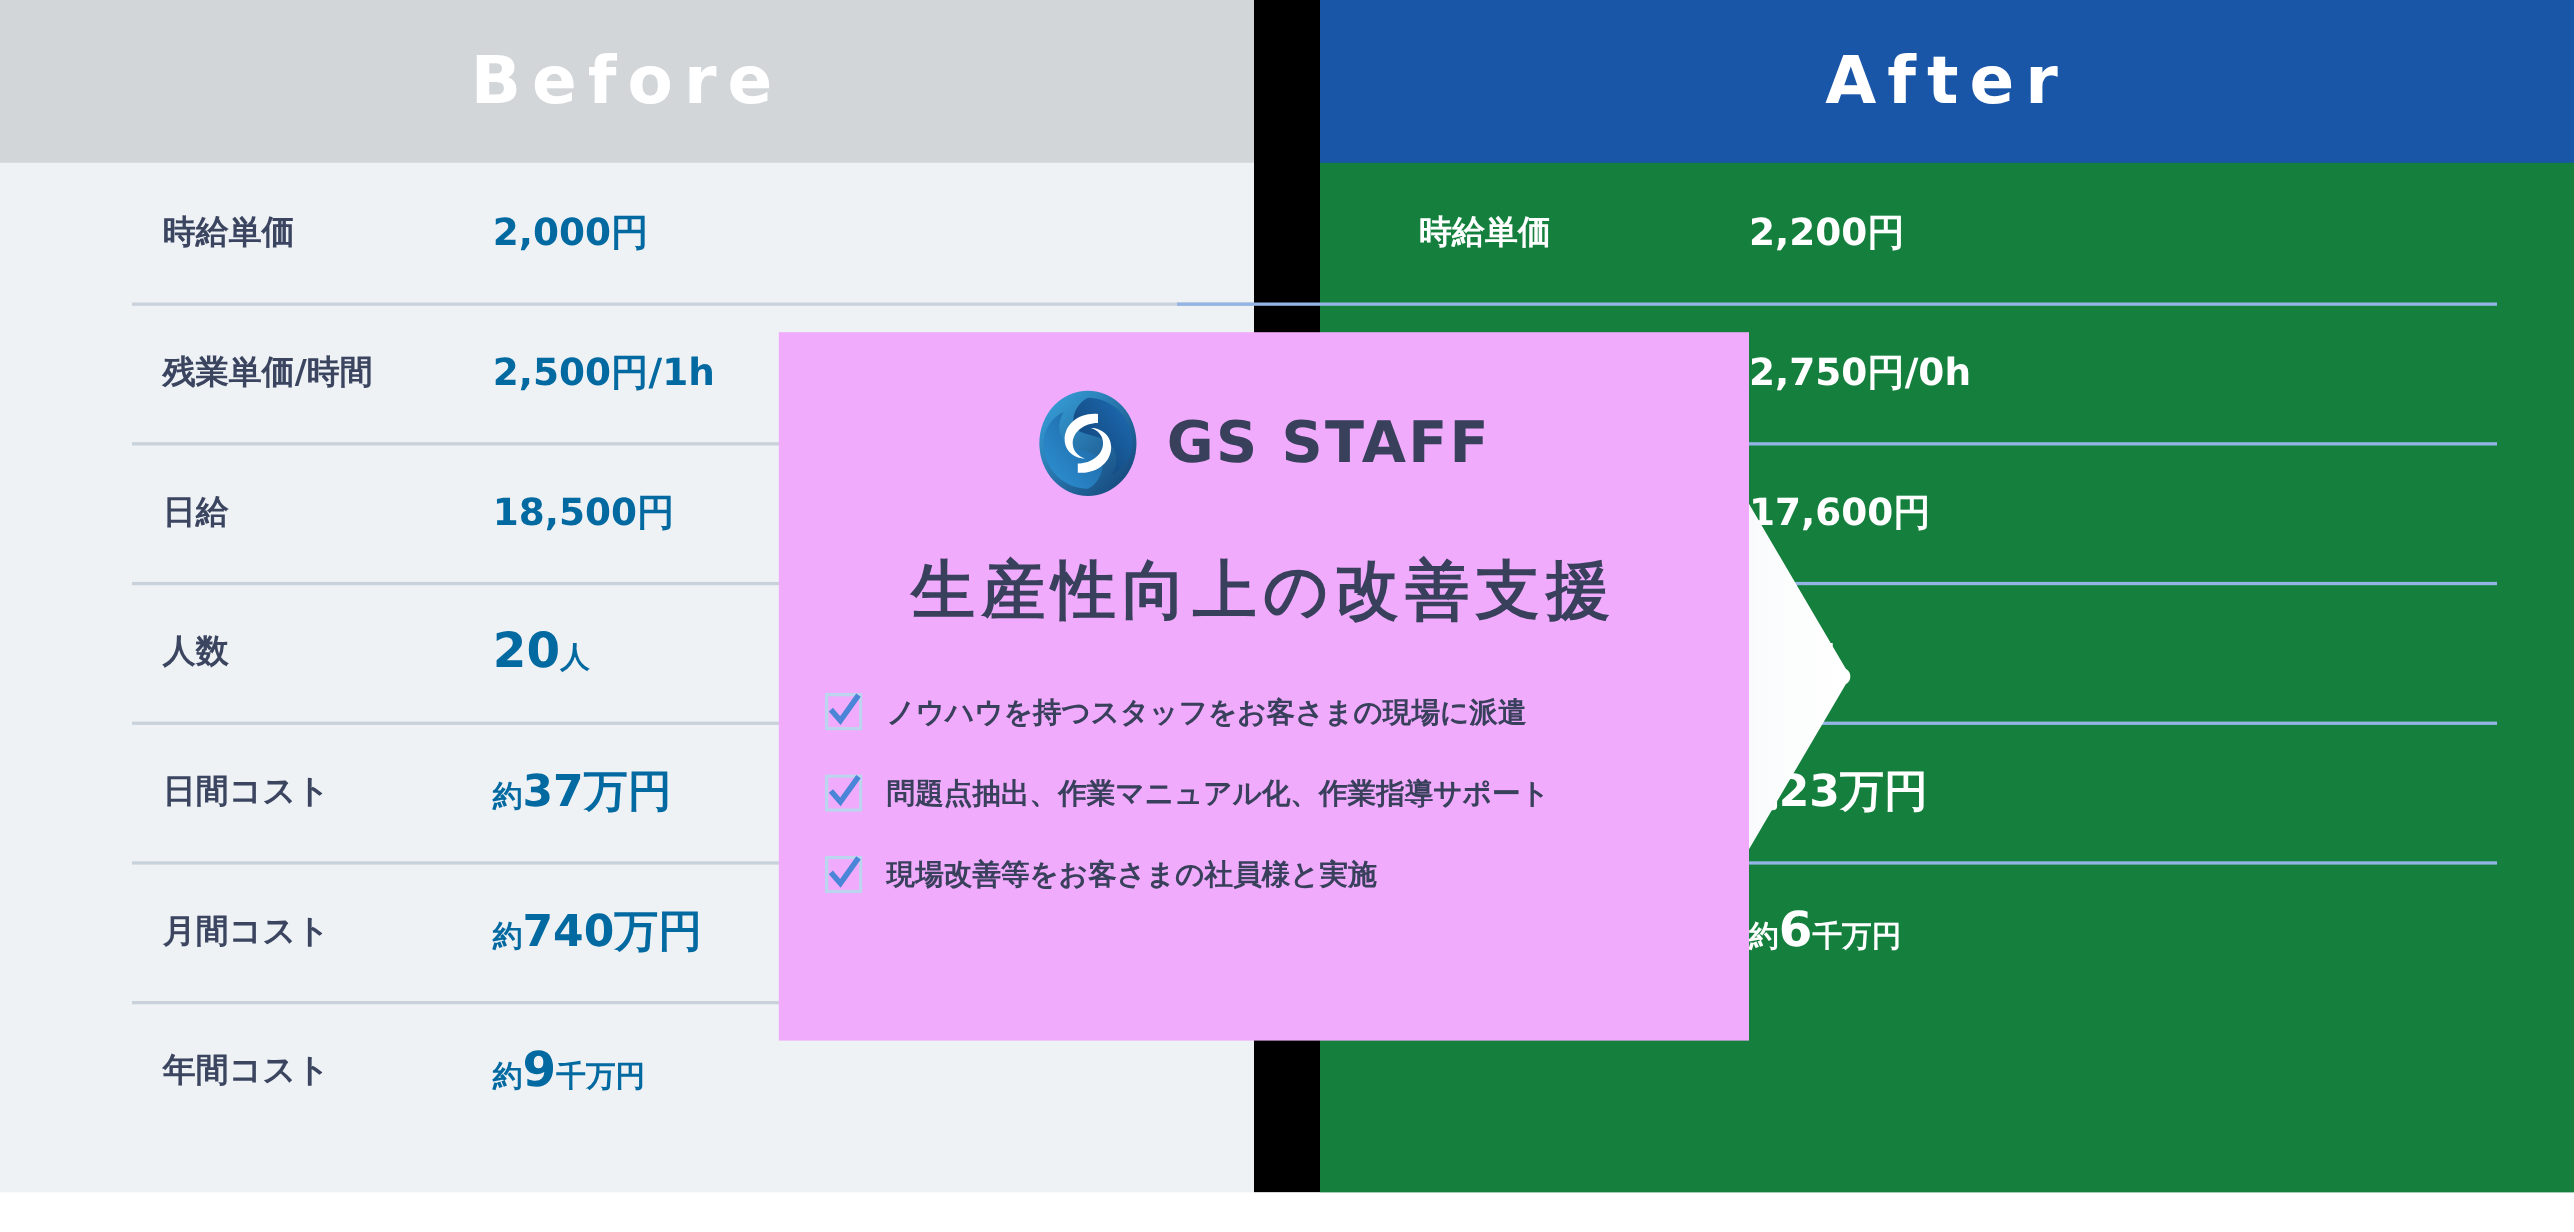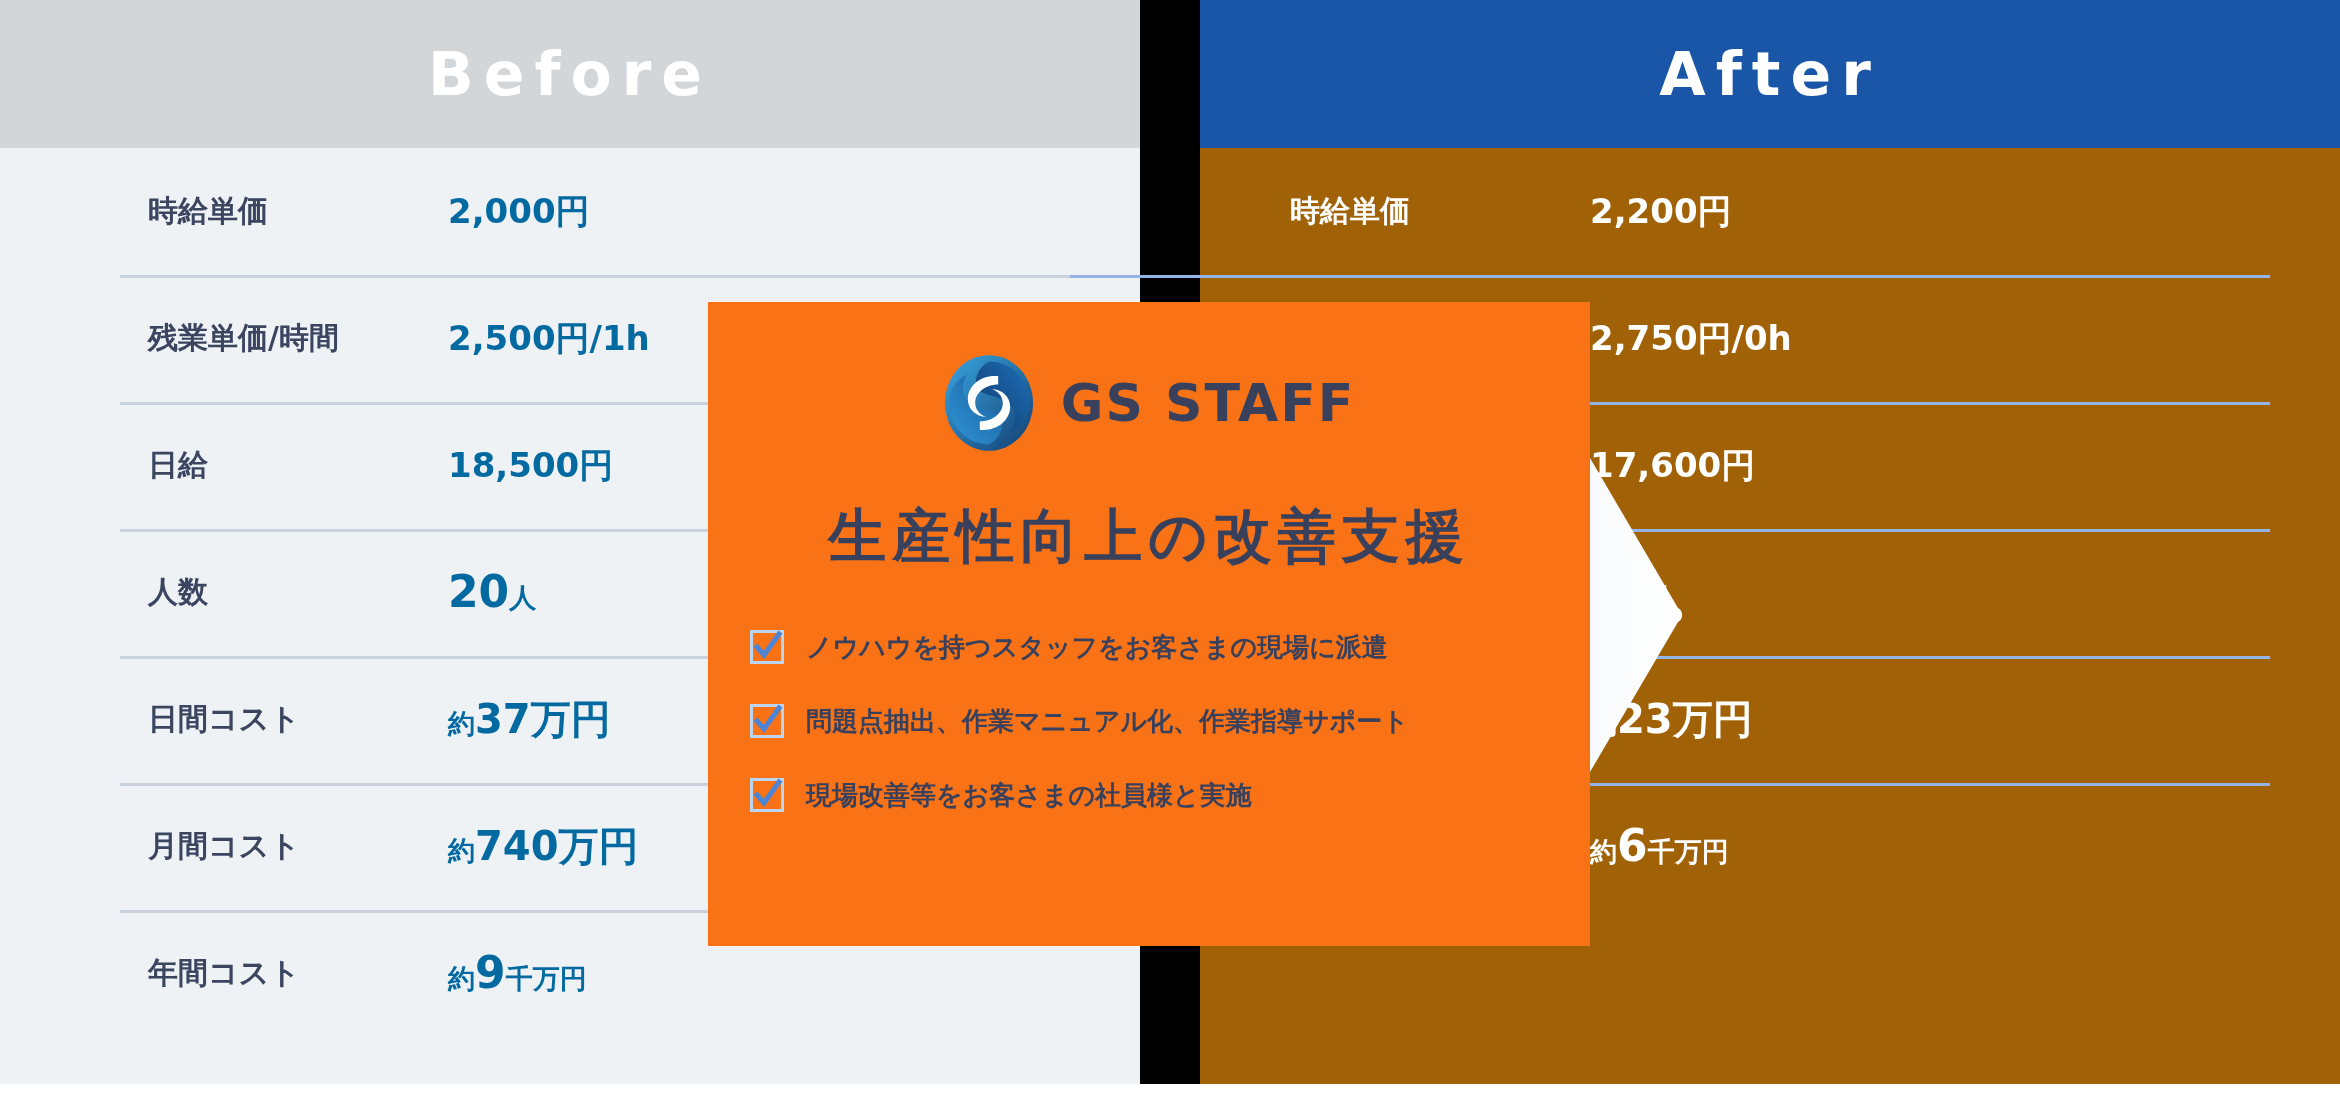--- a/index.html
+++ b/index.html
@@ -12,21 +12,21 @@
   }
 
   
   .panel{position:absolute;top:0;bottom:11px;}
 
   .panel-before{left:0;width:1140px;background:#eef2f5;}
   .panel-before .panel-head{
     position:absolute;left:0;top:0;width:100%;height:148px;
     background:#d2d6d9;
   }
-  .panel-after{left:1200px;right:0;background:#a16207;}
+  .panel-after{left:1200px;right:0;background:#15803d;}
   .panel-after .panel-head{
     position:absolute;left:0;top:0;width:100%;height:148px;
     background:#1a56a8;
   }
 
   .panel-title{
     position:absolute;left:0;width:100%;top:26px;
     text-align:center;
     font-size:60px;font-weight:bold;color:#ffffff;
     letter-spacing:10px;
@@ -75,21 +75,21 @@
   .panel-after  .cell-value{color:#ffffff;}
 
   
   .v-big{font-size:44px;font-weight:bold;line-height:1;}
   .v-small{font-size:27px;font-weight:bold;}
   .v-mid{font-size:40px;font-weight:bold;}
 
   
   .center-card{
     position:absolute;left:708px;top:302px;width:882px;height:644px;
-    background:#f97316;z-index:20;
+    background:#f0abfc;z-index:20;
   }
   .logo-wrap{
     position:absolute;left:0;top:52px;width:100%;
     display:flex;align-items:center;justify-content:center;gap:26px;
   }
   .logo-mark{width:92px;height:98px;flex:0 0 auto;}
   .logo-text{
     font-size:52px;font-weight:bold;color:#39405c;letter-spacing:2px;
     font-family:"DejaVu Sans","Liberation Sans",sans-serif;
   }

